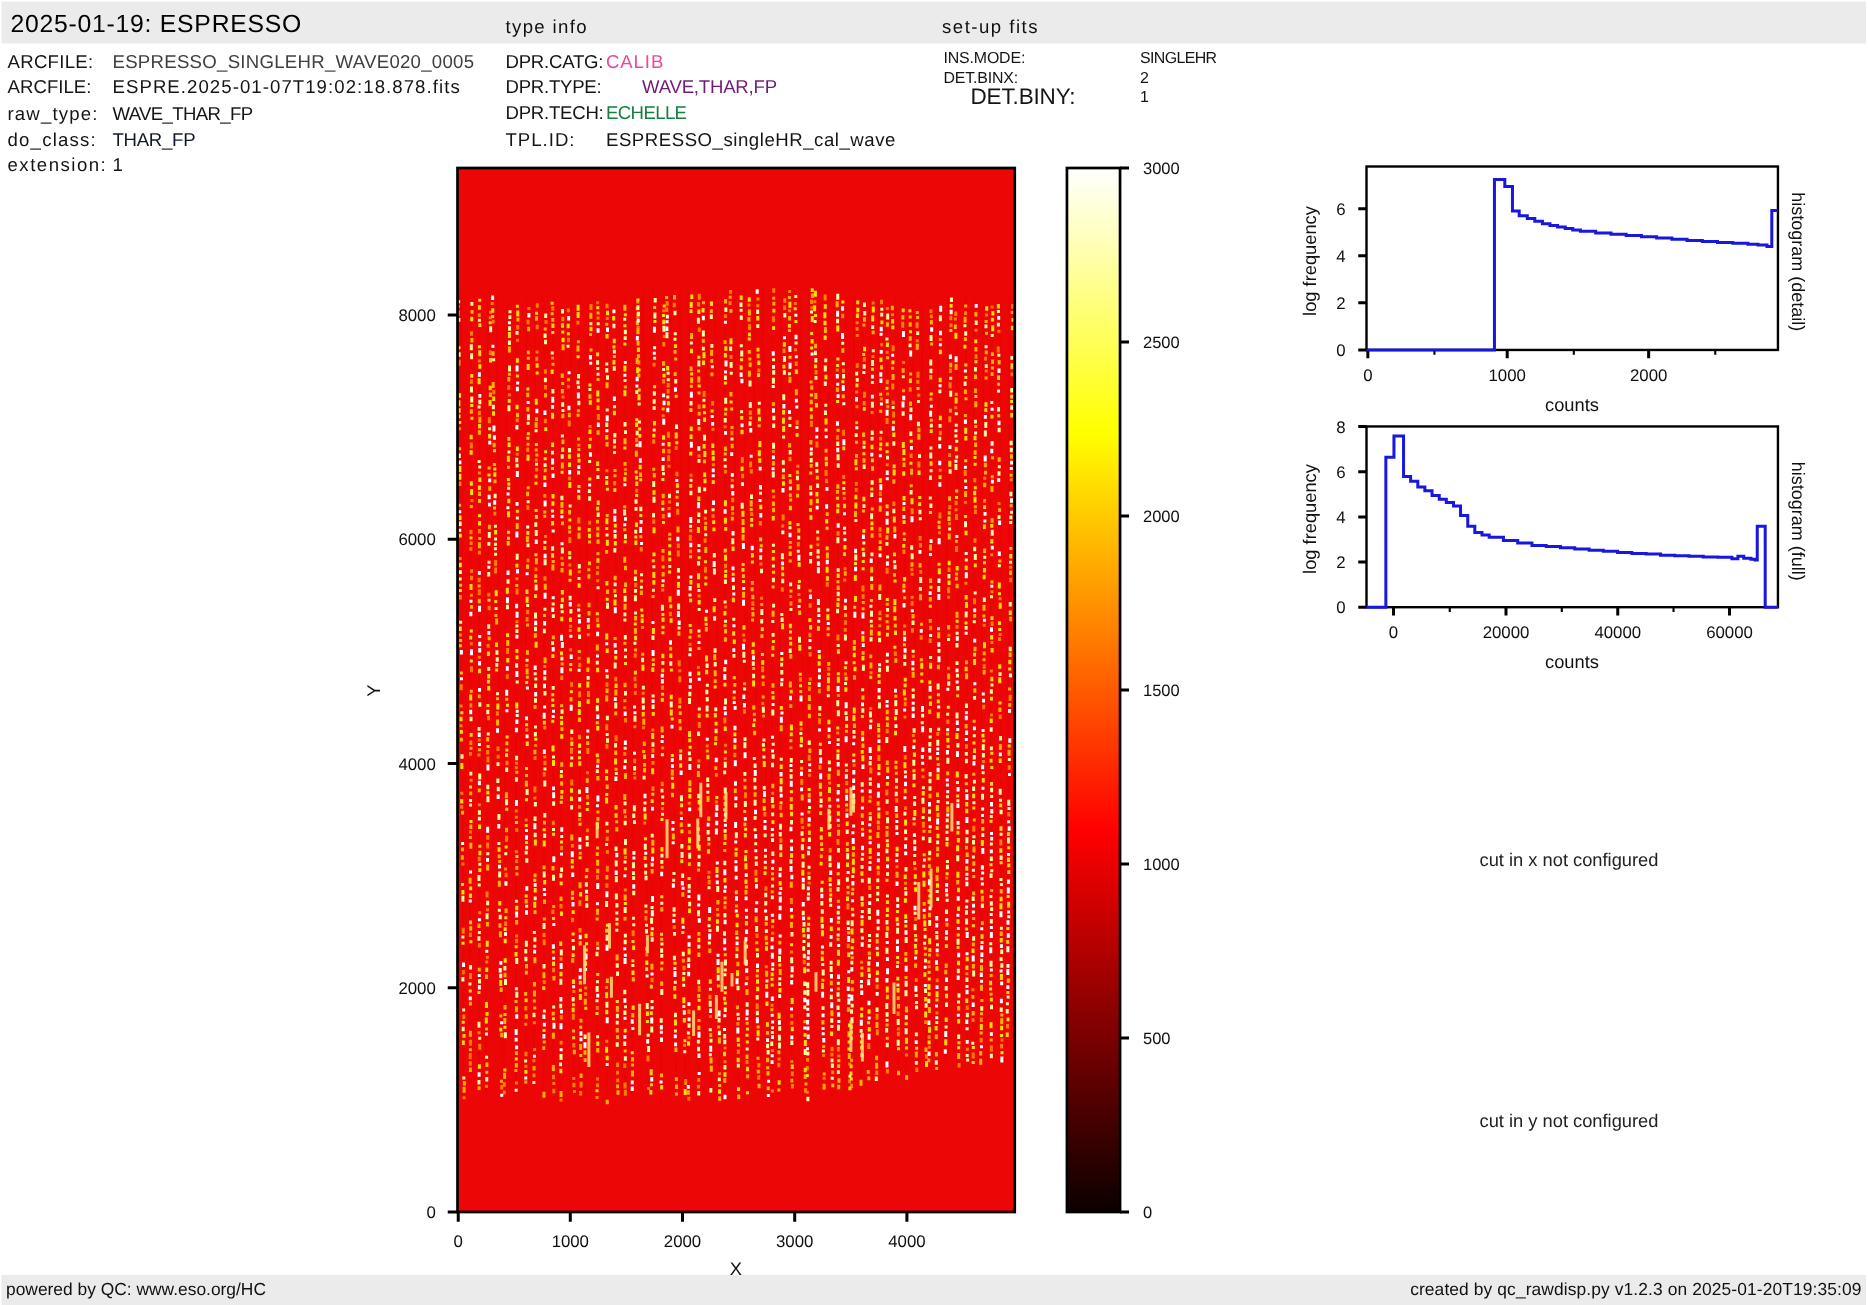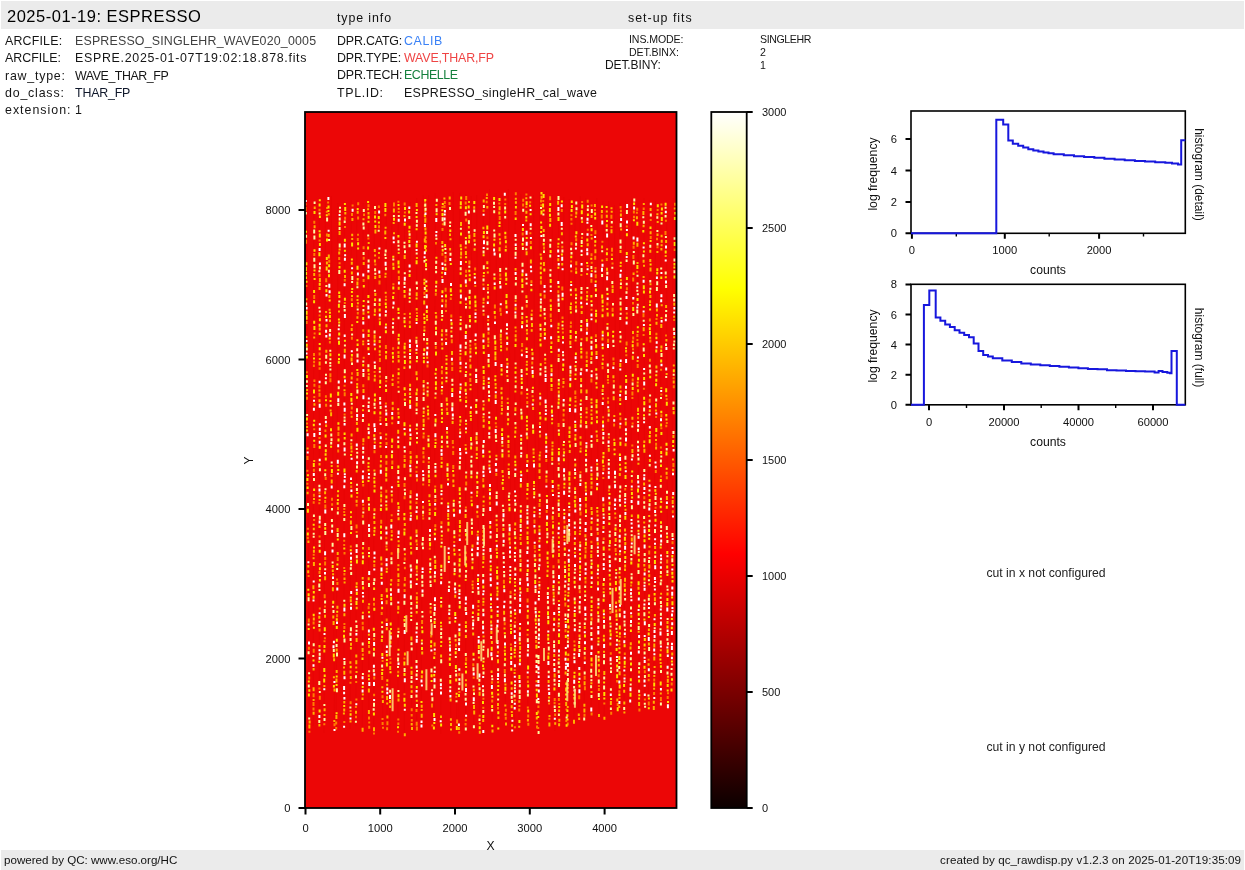--- a/index.html
+++ b/index.html
@@ -14,32 +14,32 @@
 <div style="position:absolute;left:75px;top:33.0px;font-size:12.4px;line-height:16px;letter-spacing:0.19px;color:#404040;white-space:pre">ESPRESSO_SINGLEHR_WAVE020_0005</div>
 <div style="position:absolute;left:5px;top:49.5px;font-size:12.4px;line-height:16px;letter-spacing:0.03px;color:#151515;white-space:pre">ARCFILE:</div>
 <div style="position:absolute;left:75px;top:49.5px;font-size:12.4px;line-height:16px;letter-spacing:0.71px;color:#151515;white-space:pre">ESPRE.2025-01-07T19:02:18.878.fits</div>
 <div style="position:absolute;left:5px;top:67.5px;font-size:12.4px;line-height:16px;letter-spacing:0.78px;color:#151515;white-space:pre">raw_type:</div>
 <div style="position:absolute;left:75px;top:67.5px;font-size:12.4px;line-height:16px;letter-spacing:-0.43px;color:#151515;white-space:pre">WAVE_THAR_FP</div>
 <div style="position:absolute;left:5px;top:84.5px;font-size:12.4px;line-height:16px;letter-spacing:0.81px;color:#151515;white-space:pre">do_class:</div>
 <div style="position:absolute;left:75px;top:84.5px;font-size:12.4px;line-height:16px;letter-spacing:-0.18px;color:#0f172a;white-space:pre">THAR_FP</div>
 <div style="position:absolute;left:5px;top:101.5px;font-size:12.4px;line-height:16px;letter-spacing:1.0px;color:#151515;white-space:pre">extension:</div>
 <div style="position:absolute;left:75px;top:101.5px;font-size:12.4px;line-height:16px;letter-spacing:0px;color:#151515;white-space:pre">1</div>
 <div style="position:absolute;left:337px;top:33.0px;font-size:12.4px;line-height:16px;letter-spacing:-0.16px;color:#151515;white-space:pre">DPR.CATG:</div>
-<div style="position:absolute;left:404px;top:33.0px;font-size:12.4px;line-height:16px;letter-spacing:0.6px;color:#3b82f6;white-space:pre">CALIB</div>
+<div style="position:absolute;left:404px;top:33.0px;font-size:12.4px;line-height:16px;letter-spacing:0.6px;color:#ec4899;white-space:pre">CALIB</div>
 <div style="position:absolute;left:337px;top:49.5px;font-size:12.4px;line-height:16px;letter-spacing:-0.16px;color:#151515;white-space:pre">DPR.TYPE:</div>
-<div style="position:absolute;left:404px;top:49.5px;font-size:12.4px;line-height:16px;letter-spacing:-0.14px;color:#ef4444;white-space:pre">WAVE,THAR,FP</div>
+<div style="position:absolute;left:428px;top:49.5px;font-size:12.4px;line-height:16px;letter-spacing:-0.14px;color:#701a75;white-space:pre">WAVE,THAR,FP</div>
 <div style="position:absolute;left:337px;top:67.0px;font-size:12.4px;line-height:16px;letter-spacing:-0.16px;color:#151515;white-space:pre">DPR.TECH:</div>
 <div style="position:absolute;left:404px;top:67.0px;font-size:12.4px;line-height:16px;letter-spacing:-0.41px;color:#15803d;white-space:pre">ECHELLE</div>
 <div style="position:absolute;left:337px;top:84.5px;font-size:12.4px;line-height:16px;letter-spacing:0.67px;color:#151515;white-space:pre">TPL.ID:</div>
 <div style="position:absolute;left:404px;top:84.5px;font-size:12.4px;line-height:16px;letter-spacing:0.36px;color:#151515;white-space:pre">ESPRESSO_singleHR_cal_wave</div>
 <div style="position:absolute;left:629px;top:30.5px;font-size:10.6px;line-height:16px;letter-spacing:-0.1px;color:#151515;white-space:pre">INS.MODE:</div>
 <div style="position:absolute;left:760px;top:30.5px;font-size:10.6px;line-height:16px;letter-spacing:-0.4px;color:#151515;white-space:pre">SINGLEHR</div>
 <div style="position:absolute;left:629px;top:43.5px;font-size:10.6px;line-height:16px;letter-spacing:-0.1px;color:#151515;white-space:pre">DET.BINX:</div>
 <div style="position:absolute;left:760px;top:43.5px;font-size:10.6px;line-height:16px;letter-spacing:-0.4px;color:#151515;white-space:pre">2</div>
-<div style="position:absolute;left:605px;top:56.5px;font-size:12px;line-height:16px;letter-spacing:-0.1px;color:#151515;white-space:pre">DET.BINY:</div>
+<div style="position:absolute;left:647px;top:56.5px;font-size:15px;line-height:16px;letter-spacing:-0.1px;color:#151515;white-space:pre">DET.BINY:</div>
 <div style="position:absolute;left:760px;top:56.5px;font-size:10.6px;line-height:16px;letter-spacing:-0.4px;color:#151515;white-space:pre">1</div>
 <div class="abs" style="left:1px;top:850px;width:1243px;height:20px;background:#ebebeb"></div>
 <div class="abs" style="left:4px;top:853px;font-size:11.6px;color:#111">powered by QC: www.eso.org/HC</div>
 <div class="abs" style="right:4px;top:853px;font-size:11.6px;letter-spacing:0.07px;color:#111">created by qc_rawdisp.py v1.2.3 on 2025-01-20T19:35:09</div>
 <svg class="abs" style="left:0;top:0" width="1245" height="870" viewBox="0 0 1245 870">
 <defs>
 <linearGradient id="hot" x1="0" y1="1" x2="0" y2="0">
 <stop offset="0" stop-color="#0b0000"></stop>
 <stop offset="0.365" stop-color="#ff0000"></stop>
 <stop offset="0.746" stop-color="#ffff00"></stop>

